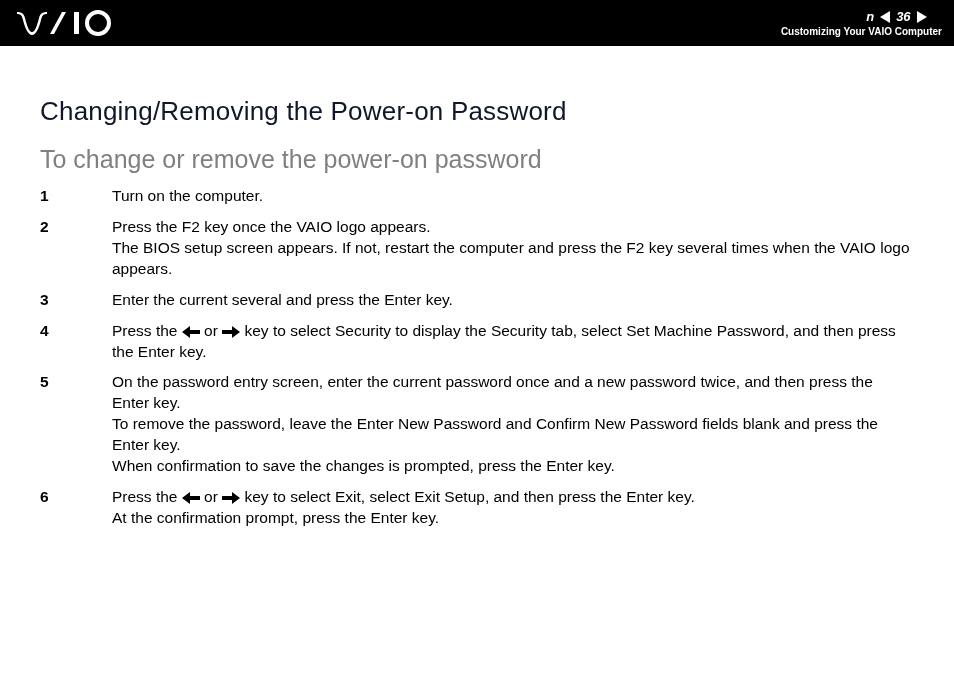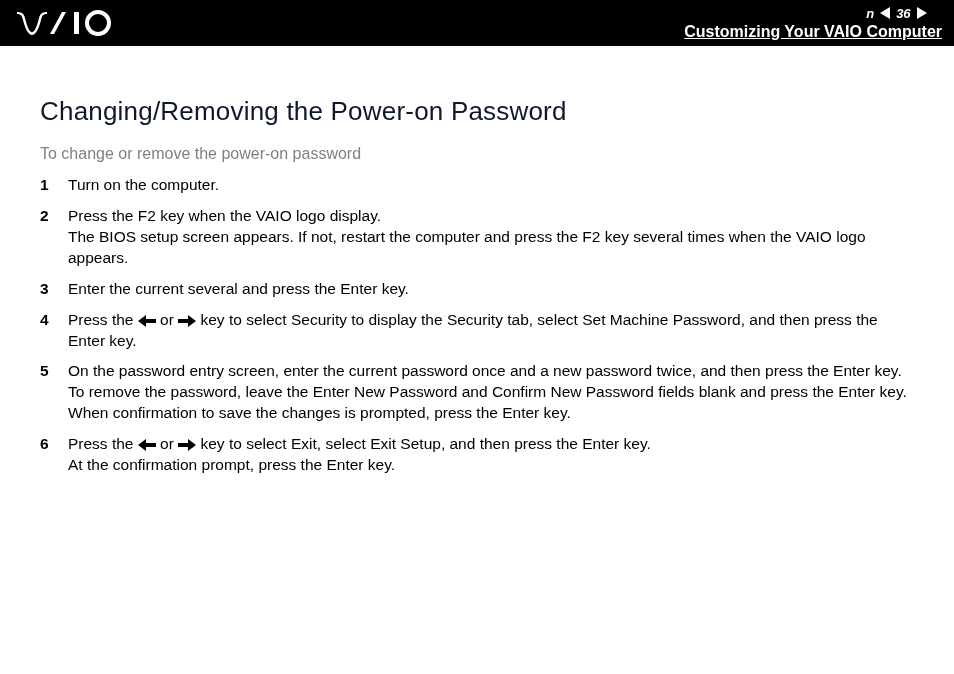--- a/index.html
+++ b/index.html
@@ -6,28 +6,28 @@
   html, body { width: 954px; height: 674px; font-family: Arial, Helvetica, sans-serif; background: #fff; color: #000; }
   .page { width: 954px; height: 674px; position: relative; }
   .topbar { background: #000; height: 46px; display: flex; align-items: center; justify-content: space-between; padding: 0 12px 0 16px; }
   .logo svg { display: block; }
   .topright { display: flex; flex-direction: column; align-items: flex-end; color: #fff; }
   .pagenav { display: flex; align-items: center; gap: 6px; font-size: 13px; font-style: italic; font-weight: bold; margin-bottom: 2px; margin-right: 0; }
   .arrow { width: 0; height: 0; display: inline-block; }
   .arrow-left { border-top: 6px solid transparent; border-bottom: 6px solid transparent; border-right: 10px solid #fff; }
   .arrow-right { border-top: 6px solid transparent; border-bottom: 6px solid transparent; border-left: 10px solid #fff; }
   .nav-n { display:inline-block;}
-  .section-label { font-size: 16px; font-weight: bold; text-decoration: underline; }
+  .section-label { font-size: 10px; font-weight: bold; }
   .content { padding: 50px 40px 0 40px; }
   h1.title { color: #0f172a; font-weight: normal; font-size: 26px; margin-bottom: 18px; letter-spacing: 0.2px; }
-  h2.subtitle { color: #808080; font-weight: normal; font-size: 16px; margin-bottom: 12px; }
+  h2.subtitle { color: #808080; font-weight: normal; font-size: 25px; margin-bottom: 12px; }
   ol.steps { list-style: none; }
   ol.steps li { display: flex; margin-bottom: 10px; font-size: 15.5px; line-height: 1.35; }
   .stepnum { font-weight: bold; width: 28px; flex-shrink: 0; }
-  .steptext { flex: 1; }
+  .steptext { flex: 1; margin-left: 44px; }
   .steptext .seg.bold { font-weight: normal; }
   .inline-arrow { display: inline-block; vertical-align: middle; }
   .inline-arrow svg { display: block; }
 </style>
 </head>
 <body>
 <div class="page">
 
 <div class="topbar">
   <div class="logo">
@@ -55,21 +55,21 @@
 <div class="content">
   <h1 class="title">Changing/Removing the Power-on Password</h1>
   <h2 class="subtitle">To change or remove the power-on password</h2>
   <ol class="steps">
         <li>
           <div class="stepnum">1</div>
           <div class="steptext"><span class="seg">Turn on the computer.</span></div>
         </li>
         <li>
           <div class="stepnum">2</div>
-          <div class="steptext"><span class="seg">Press the </span><span class="seg bold">F2</span><span class="seg"> key when the VAIO logo display.</span><br><span class="seg">The BIOS setup screen appears. If not, restart the computer and press the </span><span class="seg bold">F2</span><span class="seg"> key several times when the VAIO logo appears.</span></div>
+          <div class="steptext"><span class="seg">Press the </span><span class="seg bold">F2</span><span class="seg"> key once the VAIO logo appears.</span><br><span class="seg">The BIOS setup screen appears. If not, restart the computer and press the </span><span class="seg bold">F2</span><span class="seg"> key several times when the VAIO logo appears.</span></div>
         </li>
         <li>
           <div class="stepnum">3</div>
           <div class="steptext"><span class="seg">Enter the current several and press the </span><span class="seg bold">Enter</span><span class="seg"> key.</span></div>
         </li>
         <li>
           <div class="stepnum">4</div>
           <div class="steptext"><span class="seg">Press the </span><span class="inline-arrow"><svg width="18" height="12" viewBox="0 0 18 12">
                 <g fill="#000">
                   <path d="M0 6 L8 0 L8 4 L18 4 L18 8 L8 8 L8 12 Z"></path>

